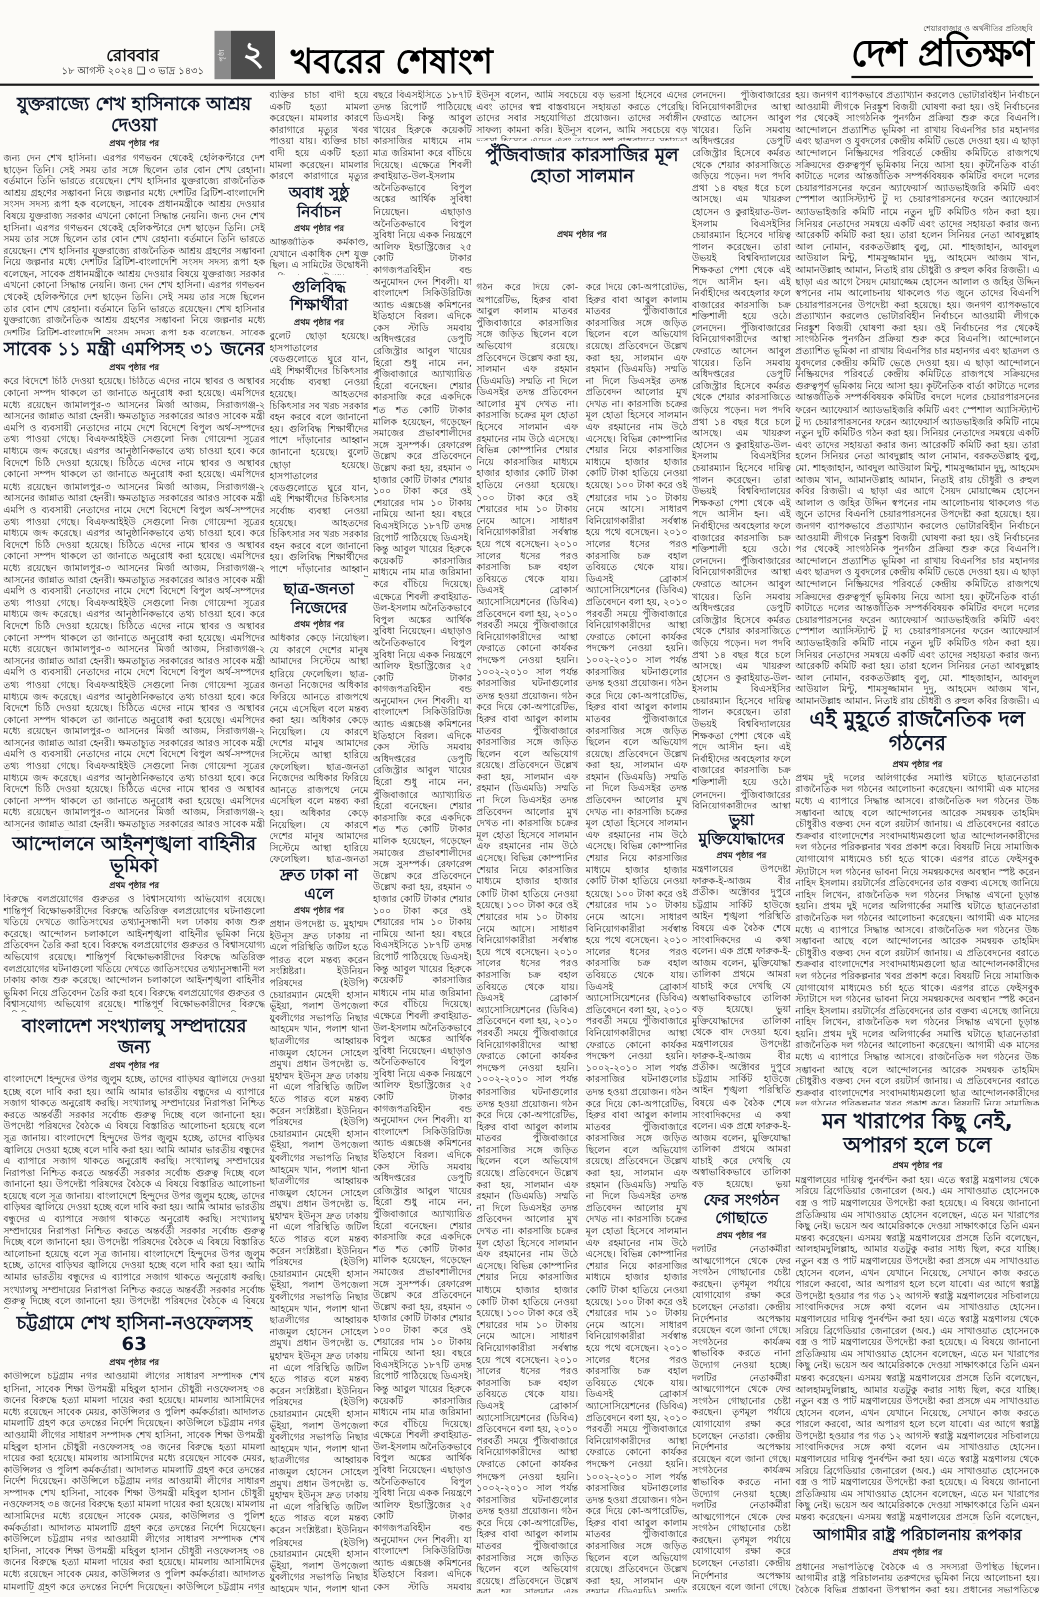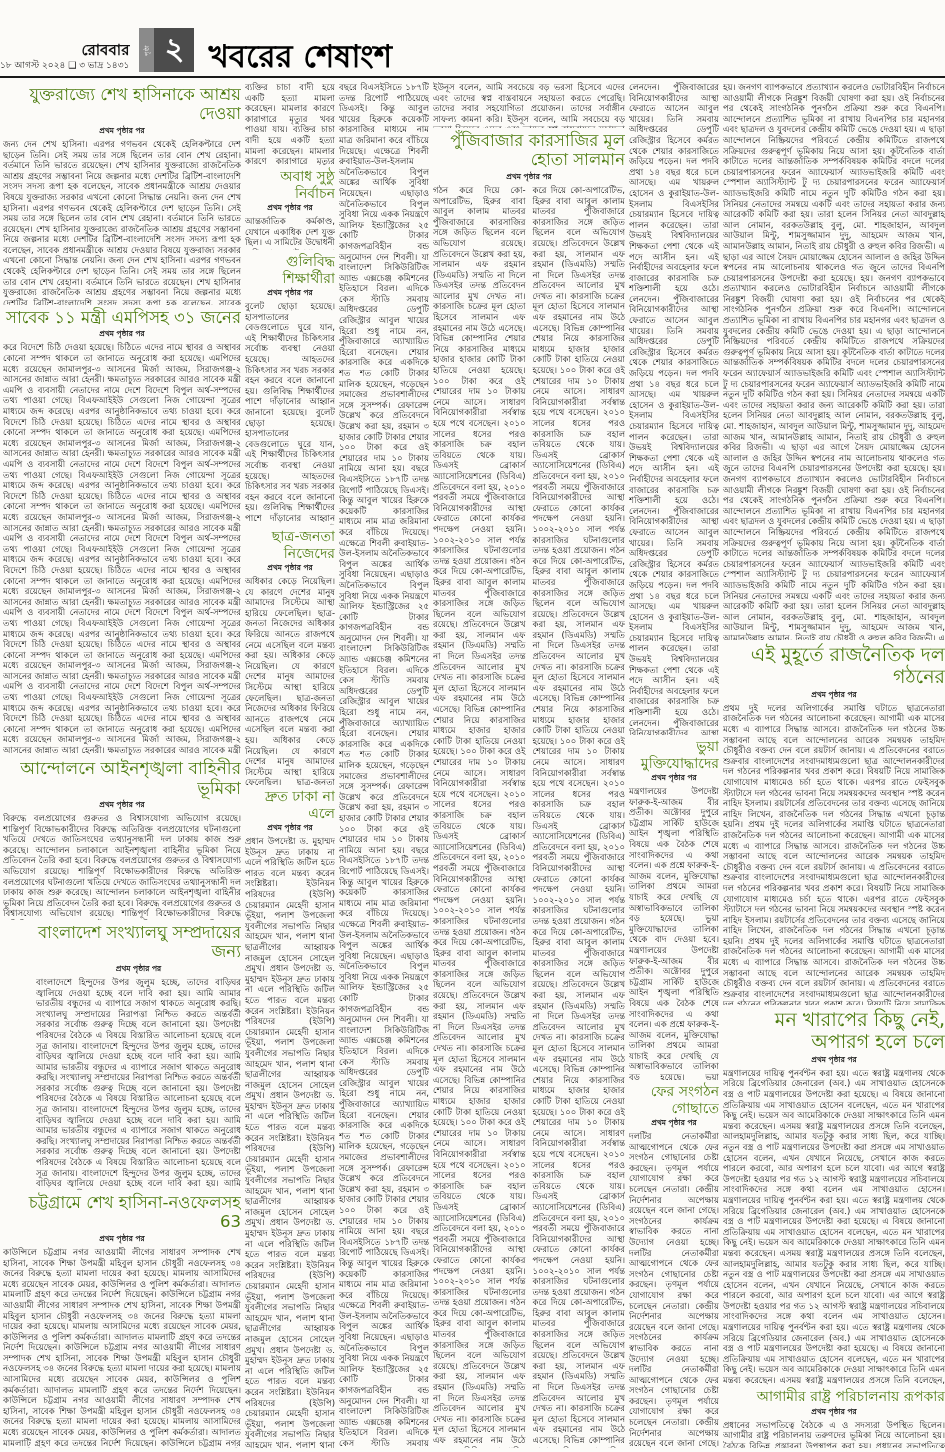--- a/index.html
+++ b/index.html
@@ -9,21 +9,21 @@
     font-family:"DejaVu Sans","Liberation Sans",sans-serif;
   }
   .page{width:945px;height:1452px;position:relative;}
   
   .hdr{
     height:78px;box-sizing:border-box;
     border-bottom:2px solid #1a1a1a;
     display:flex;align-items:flex-end;
     padding:0 4px 4px 0;
   }
-  .date-block{text-align:right;line-height:1.05;padding-bottom:2px;}
+  .date-block{margin-left:56px;text-align:center;line-height:1.05;padding-bottom:2px;}
   .day{font-weight:700;font-size:15px;color:#111;}
   .dateline{font-size:9px;color:#222;margin-top:2px;white-space:nowrap;}
   .pagebox-wrap{display:flex;align-items:stretch;margin-left:10px;height:44px;}
   .page-strip{
     width:15px;background:#8a8a8a;color:#fff;
     display:flex;align-items:center;justify-content:center;
     font-size:6px;writing-mode:vertical-rl;transform:rotate(180deg);
     letter-spacing:1px;
   }
   .page-num{
@@ -43,21 +43,21 @@
     border-bottom:2px solid #111;padding-bottom:3px;letter-spacing:-1px;
   }
   
   .cols{
     display:flex;gap:4px;box-sizing:border-box;
     padding:4px 2px 0 3px;height:1370px;overflow:hidden;
   }
   .col{flex:none;display:flex;flex-direction:column;overflow:hidden;height:1370px;}
   .block{flex:none;overflow:hidden;display:flex;flex-direction:column;box-sizing:border-box;}
   .headline{
-    text-align:right;font-weight:400;color:#4d7c0f;line-height:1.18;
+    text-align:center;font-weight:700;color:#0f172a;line-height:1.18;
     margin:3px 0 0 0;flex:none;
   }
   .continued{
     text-align:center;font-size:7.5px;font-weight:700;color:#111;
     margin:1px 0 2px 0;flex:none;
   }
   .body-text{
     flex:1 1 auto;overflow:hidden;
     font-size:8.5px;line-height:10.6px;text-align:justify;
     color:#1c1c1c;word-break:break-word;
@@ -73,40 +73,44 @@
     <div class="date-block">
       <div class="day">রোববার</div>
       <div class="dateline">১৮ আগস্ট ২০২৪ ❑ ৩ ভাদ্র ১৪৩১</div>
     </div>
     <div class="pagebox-wrap">
       <div class="page-strip">পৃষ্ঠা</div>
       <div class="page-num">২</div>
     </div>
     <div class="section-title">খবরের শেষাংশ</div>
     <div class="hdr-spacer"></div>
+    <div class="masthead">
+      <div class="m-tag">শেয়ারবাজার ও অর্থনীতির প্রতিচ্ছবি</div>
+      <div class="m-title">দেশ প্রতিক্ষণ</div>
+    </div>
   </header>
 
   <main class="cols">
       <div class="col" style="width: 238px;">
         <div class="block" style="height: 223px;">
           <div class="headline" style="font-size: 16.5px;">যুক্তরাজ্যে শেখ হাসিনাকে আশ্রয় দেওয়া</div>
           <div class="continued">প্রথম পৃষ্ঠার পর</div>
           <div class="body-text">জন্য দেন শেখ হাসিনা। এরপর গণভবন থেকেই হেলিকপ্টারে দেশ ছাড়েন তিনি। সেই সময় তার সঙ্গে ছিলেন তার বোন শেখ রেহানা। বর্তমানে তিনি ভারতে রয়েছেন। শেখ হাসিনার যুক্তরাজ্যে রাজনৈতিক আশ্রয় গ্রহণের সম্ভাবনা নিয়ে জল্পনার মধ্যে দেশটির ব্রিটিশ-বাংলাদেশি সংসদ সদস্য রূপা হক বলেছেন, সাবেক প্রধানমন্ত্রীকে আশ্রয় দেওয়ার বিষয়ে যুক্তরাজ্য সরকার এখনো কোনো সিদ্ধান্ত নেয়নি। জন্য দেন শেখ হাসিনা। এরপর গণভবন থেকেই হেলিকপ্টারে দেশ ছাড়েন তিনি। সেই সময় তার সঙ্গে ছিলেন তার বোন শেখ রেহানা। বর্তমানে তিনি ভারতে রয়েছেন। শেখ হাসিনার যুক্তরাজ্যে রাজনৈতিক আশ্রয় গ্রহণের সম্ভাবনা নিয়ে জল্পনার মধ্যে দেশটির ব্রিটিশ-বাংলাদেশি সংসদ সদস্য রূপা হক বলেছেন, সাবেক প্রধানমন্ত্রীকে আশ্রয় দেওয়ার বিষয়ে যুক্তরাজ্য সরকার এখনো কোনো সিদ্ধান্ত নেয়নি। জন্য দেন শেখ হাসিনা। এরপর গণভবন থেকেই হেলিকপ্টারে দেশ ছাড়েন তিনি। সেই সময় তার সঙ্গে ছিলেন তার বোন শেখ রেহানা। বর্তমানে তিনি ভারতে রয়েছেন। শেখ হাসিনার যুক্তরাজ্যে রাজনৈতিক আশ্রয় গ্রহণের সম্ভাবনা নিয়ে জল্পনার মধ্যে দেশটির ব্রিটিশ-বাংলাদেশি সংসদ সদস্য রূপা হক বলেছেন, সাবেক প্রধানমন্ত্রীকে আশ্রয় দেওয়ার বিষয়ে যুক্তরাজ্য সরকার এখনো কোনো সিদ্ধান্ত নেয়নি। জন্য দেন শেখ হাসিনা। এরপর গণভবন থেকেই হেলিকপ্টারে দেশ ছাড়েন তিনি। সেই সময় তার সঙ্গে ছিলেন তার বোন শেখ রেহানা। বর্তমানে তিনি ভারতে রয়েছেন। শেখ হাসিনার যুক্তরাজ্যে রাজনৈতিক আশ্রয় গ্রহণের সম্ভাবনা নিয়ে জল্পনার মধ্যে দেশটির ব্রিটিশ-বাংলাদেশি সংসদ সদস্য রূপা হক বলেছেন, সাবেক প্রধানমন্ত্রীকে আশ্রয় দেওয়ার বিষয়ে যুক্তরাজ্য সরকার এখনো কোনো সিদ্ধান্ত নেয়নি। জন্য দেন শেখ হাসিনা। এরপর গণভবন থেকেই হেলিকপ্টারে দেশ ছাড়েন তিনি। সেই সময় তার সঙ্গে ছিলেন তার বোন শেখ রেহানা। বর্তমানে তিনি ভারতে রয়েছেন। শেখ হাসিনার যুক্তরাজ্যে রাজনৈতিক আশ্রয় গ্রহণের সম্ভাবনা নিয়ে জল্পনার মধ্যে দেশটির ব্রিটিশ-বাংলাদেশি সংসদ সদস্য রূপা হক বলেছেন, সাবেক প্রধানমন্ত্রীকে আশ্রয় দেওয়ার বিষয়ে যুক্তরাজ্য সরকার এখনো কোনো সিদ্ধান্ত নেয়নি। জন্য দেন শেখ হাসিনা। এরপর গণভবন থেকেই হেলিকপ্টারে দেশ ছাড়েন তিনি। সেই সময় তার সঙ্গে ছিলেন তার বোন শেখ রেহানা। বর্তমানে তিনি ভারতে রয়েছেন। শেখ হাসিনার যুক্তরাজ্যে রাজনৈতিক আশ্রয় গ্রহণের সম্ভাবনা নিয়ে জল্পনার মধ্যে দেশটির ব্রিটিশ-বাংলাদেশি সংসদ সদস্য রূপা হক বলেছেন, সাবেক প্রধানমন্ত্রীকে আশ্রয় দেওয়ার বিষয়ে যুক্তরাজ্য সরকার এখনো কোনো সিদ্ধান্ত নেয়নি। </div>
         </div>
         <div class="block" style="height: 450px;">
           <div class="headline" style="font-size: 16.5px;">সাবেক ১১ মন্ত্রী এমপিসহ ৩১ জনের</div>
           <div class="continued">প্রথম পৃষ্ঠার পর</div>
           <div class="body-text">করে বিদেশে চিঠি দেওয়া হয়েছে। চিঠিতে এদের নামে স্থাবর ও অস্থাবর কোনো সম্পদ থাকলে তা জানাতে অনুরোধ করা হয়েছে। এমপিদের মধ্যে রয়েছেন জামালপুর-৩ আসনের মির্জা আজম, সিরাজগঞ্জ-২ আসনের জান্নাত আরা হেনরী। ক্ষমতাচ্যুত সরকারের আরও সাবেক মন্ত্রী এমপি ও ব্যবসায়ী নেতাদের নামে দেশে বিদেশে বিপুল অর্থ-সম্পদের তথ্য পাওয়া গেছে। বিএফআইইউ সেগুলো নিজ গোয়েন্দা সূত্রের মাধ্যমে জব্দ করেছে। এরপর আনুষ্ঠানিকভাবে তথ্য চাওয়া হবে। করে বিদেশে চিঠি দেওয়া হয়েছে। চিঠিতে এদের নামে স্থাবর ও অস্থাবর কোনো সম্পদ থাকলে তা জানাতে অনুরোধ করা হয়েছে। এমপিদের মধ্যে রয়েছেন জামালপুর-৩ আসনের মির্জা আজম, সিরাজগঞ্জ-২ আসনের জান্নাত আরা হেনরী। ক্ষমতাচ্যুত সরকারের আরও সাবেক মন্ত্রী এমপি ও ব্যবসায়ী নেতাদের নামে দেশে বিদেশে বিপুল অর্থ-সম্পদের তথ্য পাওয়া গেছে। বিএফআইইউ সেগুলো নিজ গোয়েন্দা সূত্রের মাধ্যমে জব্দ করেছে। এরপর আনুষ্ঠানিকভাবে তথ্য চাওয়া হবে। করে বিদেশে চিঠি দেওয়া হয়েছে। চিঠিতে এদের নামে স্থাবর ও অস্থাবর কোনো সম্পদ থাকলে তা জানাতে অনুরোধ করা হয়েছে। এমপিদের মধ্যে রয়েছেন জামালপুর-৩ আসনের মির্জা আজম, সিরাজগঞ্জ-২ আসনের জান্নাত আরা হেনরী। ক্ষমতাচ্যুত সরকারের আরও সাবেক মন্ত্রী এমপি ও ব্যবসায়ী নেতাদের নামে দেশে বিদেশে বিপুল অর্থ-সম্পদের তথ্য পাওয়া গেছে। বিএফআইইউ সেগুলো নিজ গোয়েন্দা সূত্রের মাধ্যমে জব্দ করেছে। এরপর আনুষ্ঠানিকভাবে তথ্য চাওয়া হবে। করে বিদেশে চিঠি দেওয়া হয়েছে। চিঠিতে এদের নামে স্থাবর ও অস্থাবর কোনো সম্পদ থাকলে তা জানাতে অনুরোধ করা হয়েছে। এমপিদের মধ্যে রয়েছেন জামালপুর-৩ আসনের মির্জা আজম, সিরাজগঞ্জ-২ আসনের জান্নাত আরা হেনরী। ক্ষমতাচ্যুত সরকারের আরও সাবেক মন্ত্রী এমপি ও ব্যবসায়ী নেতাদের নামে দেশে বিদেশে বিপুল অর্থ-সম্পদের তথ্য পাওয়া গেছে। বিএফআইইউ সেগুলো নিজ গোয়েন্দা সূত্রের মাধ্যমে জব্দ করেছে। এরপর আনুষ্ঠানিকভাবে তথ্য চাওয়া হবে। করে বিদেশে চিঠি দেওয়া হয়েছে। চিঠিতে এদের নামে স্থাবর ও অস্থাবর কোনো সম্পদ থাকলে তা জানাতে অনুরোধ করা হয়েছে। এমপিদের মধ্যে রয়েছেন জামালপুর-৩ আসনের মির্জা আজম, সিরাজগঞ্জ-২ আসনের জান্নাত আরা হেনরী। ক্ষমতাচ্যুত সরকারের আরও সাবেক মন্ত্রী এমপি ও ব্যবসায়ী নেতাদের নামে দেশে বিদেশে বিপুল অর্থ-সম্পদের তথ্য পাওয়া গেছে। বিএফআইইউ সেগুলো নিজ গোয়েন্দা সূত্রের মাধ্যমে জব্দ করেছে। এরপর আনুষ্ঠানিকভাবে তথ্য চাওয়া হবে। করে বিদেশে চিঠি দেওয়া হয়েছে। চিঠিতে এদের নামে স্থাবর ও অস্থাবর কোনো সম্পদ থাকলে তা জানাতে অনুরোধ করা হয়েছে। এমপিদের মধ্যে রয়েছেন জামালপুর-৩ আসনের মির্জা আজম, সিরাজগঞ্জ-২ আসনের জান্নাত আরা হেনরী। ক্ষমতাচ্যুত সরকারের আরও সাবেক মন্ত্রী এমপি ও ব্যবসায়ী নেতাদের নামে দেশে বিদেশে বিপুল অর্থ-সম্পদের তথ্য পাওয়া গেছে। বিএফআইইউ সেগুলো নিজ গোয়েন্দা সূত্রের মাধ্যমে জব্দ করেছে। এরপর আনুষ্ঠানিকভাবে তথ্য চাওয়া হবে। করে বিদেশে চিঠি দেওয়া হয়েছে। চিঠিতে এদের নামে স্থাবর ও অস্থাবর কোনো সম্পদ থাকলে তা জানাতে অনুরোধ করা হয়েছে। এমপিদের মধ্যে রয়েছেন জামালপুর-৩ আসনের মির্জা আজম, সিরাজগঞ্জ-২ আসনের জান্নাত আরা হেনরী। ক্ষমতাচ্যুত সরকারের আরও সাবেক মন্ত্রী এমপি ও ব্যবসায়ী নেতাদের নামে দেশে বিদেশে বিপুল অর্থ-সম্পদের তথ্য পাওয়া গেছে। বিএফআইইউ সেগুলো নিজ গোয়েন্দা সূত্রের মাধ্যমে জব্দ করেছে। এরপর আনুষ্ঠানিকভাবে তথ্য চাওয়া হবে। করে বিদেশে চিঠি দেওয়া হয়েছে। চিঠিতে এদের নামে স্থাবর ও অস্থাবর কোনো সম্পদ থাকলে তা জানাতে অনুরোধ করা হয়েছে। এমপিদের মধ্যে রয়েছেন জামালপুর-৩ আসনের মির্জা আজম, সিরাজগঞ্জ-২ আসনের জান্নাত আরা হেনরী। ক্ষমতাচ্যুত সরকারের আরও সাবেক মন্ত্রী এমপি ও ব্যবসায়ী নেতাদের নামে দেশে বিদেশে বিপুল অর্থ-সম্পদের তথ্য পাওয়া গেছে। বিএফআইইউ সেগুলো নিজ গোয়েন্দা সূত্রের মাধ্যমে জব্দ করেছে। এরপর আনুষ্ঠানিকভাবে তথ্য চাওয়া হবে। করে বিদেশে চিঠি দেওয়া হয়েছে। চিঠিতে এদের নামে স্থাবর ও অস্থাবর কোনো সম্পদ থাকলে তা জানাতে অনুরোধ করা হয়েছে। এমপিদের মধ্যে রয়েছেন জামালপুর-৩ আসনের মির্জা আজম, সিরাজগঞ্জ-২ আসনের জান্নাত আরা হেনরী। ক্ষমতাচ্যুত সরকারের আরও সাবেক মন্ত্রী এমপি ও ব্যবসায়ী নেতাদের নামে দেশে বিদেশে বিপুল অর্থ-সম্পদের তথ্য পাওয়া গেছে। বিএফআইইউ সেগুলো নিজ গোয়েন্দা সূত্রের মাধ্যমে জব্দ করেছে। এরপর আনুষ্ঠানিকভাবে তথ্য চাওয়া হবে। </div>
         </div>
         <div class="block" style="height: 165px;">
           <div class="headline" style="font-size: 17px;">আন্দোলনে আইনশৃঙ্খলা বাহিনীর ভূমিকা</div>
           <div class="continued">প্রথম পৃষ্ঠার পর</div>
           <div class="body-text">বিরুদ্ধে বলপ্রয়োগের গুরুতর ও বিশ্বাসযোগ্য অভিযোগ রয়েছে। শান্তিপূর্ণ বিক্ষোভকারীদের বিরুদ্ধে অতিরিক্ত বলপ্রয়োগের ঘটনাগুলো খতিয়ে দেখতে জাতিসংঘের তথ্যানুসন্ধানী দল ঢাকায় কাজ শুরু করেছে। আন্দোলন চলাকালে আইনশৃঙ্খলা বাহিনীর ভূমিকা নিয়ে প্রতিবেদন তৈরি করা হবে। বিরুদ্ধে বলপ্রয়োগের গুরুতর ও বিশ্বাসযোগ্য অভিযোগ রয়েছে। শান্তিপূর্ণ বিক্ষোভকারীদের বিরুদ্ধে অতিরিক্ত বলপ্রয়োগের ঘটনাগুলো খতিয়ে দেখতে জাতিসংঘের তথ্যানুসন্ধানী দল ঢাকায় কাজ শুরু করেছে। আন্দোলন চলাকালে আইনশৃঙ্খলা বাহিনীর ভূমিকা নিয়ে প্রতিবেদন তৈরি করা হবে। বিরুদ্ধে বলপ্রয়োগের গুরুতর ও বিশ্বাসযোগ্য অভিযোগ রয়েছে। শান্তিপূর্ণ বিক্ষোভকারীদের বিরুদ্ধে অতিরিক্ত বলপ্রয়োগের ঘটনাগুলো খতিয়ে দেখতে জাতিসংঘের তথ্যানুসন্ধানী দল ঢাকায় কাজ শুরু করেছে। আন্দোলন চলাকালে আইনশৃঙ্খলা বাহিনীর ভূমিকা নিয়ে প্রতিবেদন তৈরি করা হবে। বিরুদ্ধে বলপ্রয়োগের গুরুতর ও বিশ্বাসযোগ্য অভিযোগ রয়েছে। শান্তিপূর্ণ বিক্ষোভকারীদের বিরুদ্ধে অতিরিক্ত বলপ্রয়োগের ঘটনাগুলো খতিয়ে দেখতে জাতিসংঘের তথ্যানুসন্ধানী দল ঢাকায় কাজ শুরু করেছে। আন্দোলন চলাকালে আইনশৃঙ্খলা বাহিনীর ভূমিকা নিয়ে প্রতিবেদন তৈরি করা হবে। বিরুদ্ধে বলপ্রয়োগের গুরুতর ও বিশ্বাসযোগ্য অভিযোগ রয়েছে। শান্তিপূর্ণ বিক্ষোভকারীদের বিরুদ্ধে অতিরিক্ত বলপ্রয়োগের ঘটনাগুলো খতিয়ে দেখতে জাতিসংঘের তথ্যানুসন্ধানী দল ঢাকায় কাজ শুরু করেছে। আন্দোলন চলাকালে আইনশৃঙ্খলা বাহিনীর ভূমিকা নিয়ে প্রতিবেদন তৈরি করা হবে। বিরুদ্ধে বলপ্রয়োগের গুরুতর ও বিশ্বাসযোগ্য অভিযোগ রয়েছে। শান্তিপূর্ণ বিক্ষোভকারীদের বিরুদ্ধে অতিরিক্ত বলপ্রয়োগের ঘটনাগুলো খতিয়ে দেখতে জাতিসংঘের তথ্যানুসন্ধানী দল ঢাকায় কাজ শুরু করেছে। আন্দোলন চলাকালে আইনশৃঙ্খলা বাহিনীর ভূমিকা নিয়ে প্রতিবেদন তৈরি করা হবে। </div>
         </div>
-        <div class="block" style="height: 270px; margin-left: 33px;">
+        <div class="block" style="height: 270px;">
           <div class="headline" style="font-size: 16.5px;">বাংলাদেশ সংখ্যালঘু সম্প্রদায়ের জন্য</div>
           <div class="continued">প্রথম পৃষ্ঠার পর</div>
           <div class="body-text">বাংলাদেশে হিন্দুদের উপর জুলুম হচ্ছে, তাদের বাড়িঘর জ্বালিয়ে দেওয়া হচ্ছে বলে দাবি করা হয়। আমি আমার ভারতীয় বন্ধুদের এ ব্যাপারে সজাগ থাকতে অনুরোধ করছি। সংখ্যালঘু সম্প্রদায়ের নিরাপত্তা নিশ্চিত করতে অন্তর্বর্তী সরকার সর্বোচ্চ গুরুত্ব দিচ্ছে বলে জানানো হয়। উপদেষ্টা পরিষদের বৈঠকে এ বিষয়ে বিস্তারিত আলোচনা হয়েছে বলে সূত্র জানায়। বাংলাদেশে হিন্দুদের উপর জুলুম হচ্ছে, তাদের বাড়িঘর জ্বালিয়ে দেওয়া হচ্ছে বলে দাবি করা হয়। আমি আমার ভারতীয় বন্ধুদের এ ব্যাপারে সজাগ থাকতে অনুরোধ করছি। সংখ্যালঘু সম্প্রদায়ের নিরাপত্তা নিশ্চিত করতে অন্তর্বর্তী সরকার সর্বোচ্চ গুরুত্ব দিচ্ছে বলে জানানো হয়। উপদেষ্টা পরিষদের বৈঠকে এ বিষয়ে বিস্তারিত আলোচনা হয়েছে বলে সূত্র জানায়। বাংলাদেশে হিন্দুদের উপর জুলুম হচ্ছে, তাদের বাড়িঘর জ্বালিয়ে দেওয়া হচ্ছে বলে দাবি করা হয়। আমি আমার ভারতীয় বন্ধুদের এ ব্যাপারে সজাগ থাকতে অনুরোধ করছি। সংখ্যালঘু সম্প্রদায়ের নিরাপত্তা নিশ্চিত করতে অন্তর্বর্তী সরকার সর্বোচ্চ গুরুত্ব দিচ্ছে বলে জানানো হয়। উপদেষ্টা পরিষদের বৈঠকে এ বিষয়ে বিস্তারিত আলোচনা হয়েছে বলে সূত্র জানায়। বাংলাদেশে হিন্দুদের উপর জুলুম হচ্ছে, তাদের বাড়িঘর জ্বালিয়ে দেওয়া হচ্ছে বলে দাবি করা হয়। আমি আমার ভারতীয় বন্ধুদের এ ব্যাপারে সজাগ থাকতে অনুরোধ করছি। সংখ্যালঘু সম্প্রদায়ের নিরাপত্তা নিশ্চিত করতে অন্তর্বর্তী সরকার সর্বোচ্চ গুরুত্ব দিচ্ছে বলে জানানো হয়। উপদেষ্টা পরিষদের বৈঠকে এ বিষয়ে বিস্তারিত আলোচনা হয়েছে বলে সূত্র জানায়। বাংলাদেশে হিন্দুদের উপর জুলুম হচ্ছে, তাদের বাড়িঘর জ্বালিয়ে দেওয়া হচ্ছে বলে দাবি করা হয়। আমি আমার ভারতীয় বন্ধুদের এ ব্যাপারে সজাগ থাকতে অনুরোধ করছি। সংখ্যালঘু সম্প্রদায়ের নিরাপত্তা নিশ্চিত করতে অন্তর্বর্তী সরকার সর্বোচ্চ গুরুত্ব দিচ্ছে বলে জানানো হয়। উপদেষ্টা পরিষদের বৈঠকে এ বিষয়ে বিস্তারিত আলোচনা হয়েছে বলে সূত্র জানায়। বাংলাদেশে হিন্দুদের উপর জুলুম হচ্ছে, তাদের বাড়িঘর জ্বালিয়ে দেওয়া হচ্ছে বলে দাবি করা হয়। আমি আমার ভারতীয় বন্ধুদের এ ব্যাপারে সজাগ থাকতে অনুরোধ করছি। সংখ্যালঘু সম্প্রদায়ের নিরাপত্তা নিশ্চিত করতে অন্তর্বর্তী সরকার সর্বোচ্চ গুরুত্ব দিচ্ছে বলে জানানো হয়। উপদেষ্টা পরিষদের বৈঠকে এ বিষয়ে বিস্তারিত আলোচনা হয়েছে বলে সূত্র জানায়। বাংলাদেশে হিন্দুদের উপর জুলুম হচ্ছে, তাদের বাড়িঘর জ্বালিয়ে দেওয়া হচ্ছে বলে দাবি করা হয়। আমি আমার ভারতীয় বন্ধুদের এ ব্যাপারে সজাগ থাকতে অনুরোধ করছি। সংখ্যালঘু সম্প্রদায়ের নিরাপত্তা নিশ্চিত করতে অন্তর্বর্তী সরকার সর্বোচ্চ গুরুত্ব দিচ্ছে বলে জানানো হয়। উপদেষ্টা পরিষদের বৈঠকে এ বিষয়ে বিস্তারিত আলোচনা হয়েছে বলে সূত্র জানায়। </div>
         </div>
         <div class="block" style="height: 262px;">
           <div class="headline" style="font-size: 16.5px;">চট্টগ্রামে শেখ হাসিনা-নওফেলসহ 63</div>
           <div class="continued">প্রথম পৃষ্ঠার পর</div>
           <div class="body-text">কাউন্সিলে চট্টগ্রাম নগর আওয়ামী লীগের সাধারণ সম্পাদক শেখ হাসিনা, সাবেক শিক্ষা উপমন্ত্রী মহিবুল হাসান চৌধুরী নওফেলসহ ৩৪ জনের বিরুদ্ধে হত্যা মামলা দায়ের করা হয়েছে। মামলায় আসামিদের মধ্যে রয়েছেন সাবেক মেয়র, কাউন্সিলর ও পুলিশ কর্মকর্তারা। আদালত মামলাটি গ্রহণ করে তদন্তের নির্দেশ দিয়েছেন। কাউন্সিলে চট্টগ্রাম নগর আওয়ামী লীগের সাধারণ সম্পাদক শেখ হাসিনা, সাবেক শিক্ষা উপমন্ত্রী মহিবুল হাসান চৌধুরী নওফেলসহ ৩৪ জনের বিরুদ্ধে হত্যা মামলা দায়ের করা হয়েছে। মামলায় আসামিদের মধ্যে রয়েছেন সাবেক মেয়র, কাউন্সিলর ও পুলিশ কর্মকর্তারা। আদালত মামলাটি গ্রহণ করে তদন্তের নির্দেশ দিয়েছেন। কাউন্সিলে চট্টগ্রাম নগর আওয়ামী লীগের সাধারণ সম্পাদক শেখ হাসিনা, সাবেক শিক্ষা উপমন্ত্রী মহিবুল হাসান চৌধুরী নওফেলসহ ৩৪ জনের বিরুদ্ধে হত্যা মামলা দায়ের করা হয়েছে। মামলায় আসামিদের মধ্যে রয়েছেন সাবেক মেয়র, কাউন্সিলর ও পুলিশ কর্মকর্তারা। আদালত মামলাটি গ্রহণ করে তদন্তের নির্দেশ দিয়েছেন। কাউন্সিলে চট্টগ্রাম নগর আওয়ামী লীগের সাধারণ সম্পাদক শেখ হাসিনা, সাবেক শিক্ষা উপমন্ত্রী মহিবুল হাসান চৌধুরী নওফেলসহ ৩৪ জনের বিরুদ্ধে হত্যা মামলা দায়ের করা হয়েছে। মামলায় আসামিদের মধ্যে রয়েছেন সাবেক মেয়র, কাউন্সিলর ও পুলিশ কর্মকর্তারা। আদালত মামলাটি গ্রহণ করে তদন্তের নির্দেশ দিয়েছেন। কাউন্সিলে চট্টগ্রাম নগর আওয়ামী লীগের সাধারণ সম্পাদক শেখ হাসিনা, সাবেক শিক্ষা উপমন্ত্রী মহিবুল হাসান চৌধুরী নওফেলসহ ৩৪ জনের বিরুদ্ধে হত্যা মামলা দায়ের করা হয়েছে। মামলায় আসামিদের মধ্যে রয়েছেন সাবেক মেয়র, কাউন্সিলর ও পুলিশ কর্মকর্তারা। আদালত মামলাটি গ্রহণ করে তদন্তের নির্দেশ দিয়েছেন। কাউন্সিলে চট্টগ্রাম নগর আওয়ামী লীগের সাধারণ সম্পাদক শেখ হাসিনা, সাবেক শিক্ষা উপমন্ত্রী মহিবুল হাসান চৌধুরী নওফেলসহ ৩৪ জনের বিরুদ্ধে হত্যা মামলা দায়ের করা হয়েছে। মামলায় আসামিদের মধ্যে রয়েছেন সাবেক মেয়র, কাউন্সিলর ও পুলিশ কর্মকর্তারা। আদালত মামলাটি গ্রহণ করে তদন্তের নির্দেশ দিয়েছেন। কাউন্সিলে চট্টগ্রাম নগর আওয়ামী লীগের সাধারণ সম্পাদক শেখ হাসিনা, সাবেক শিক্ষা উপমন্ত্রী মহিবুল হাসান চৌধুরী নওফেলসহ ৩৪ জনের বিরুদ্ধে হত্যা মামলা দায়ের করা হয়েছে। মামলায় আসামিদের মধ্যে রয়েছেন সাবেক মেয়র, কাউন্সিলর ও পুলিশ কর্মকর্তারা। আদালত মামলাটি গ্রহণ করে তদন্তের নির্দেশ দিয়েছেন। কাউন্সিলে চট্টগ্রাম নগর আওয়ামী লীগের সাধারণ সম্পাদক শেখ হাসিনা, সাবেক শিক্ষা উপমন্ত্রী মহিবুল হাসান চৌধুরী নওফেলসহ ৩৪ জনের বিরুদ্ধে হত্যা মামলা দায়ের করা হয়েছে। মামলায় আসামিদের মধ্যে রয়েছেন সাবেক মেয়র, কাউন্সিলর ও পুলিশ কর্মকর্তারা। আদালত মামলাটি গ্রহণ করে তদন্তের নির্দেশ দিয়েছেন। </div>
         </div>
       </div>
@@ -137,21 +141,21 @@
       </div>
       <div class="col" style="width: 90px;">
         <div class="block" style="height: 1370px;">
           <div class="body-text">বছরে বিএসইসিতে ১৮৭টি তদন্ত রিপোর্ট পাঠিয়েছে ডিএসই। কিন্তু আবুল খায়ের হিরুকে কয়েকটি কারসাজির মাধ্যমে নাম মাত্র জরিমানা করে বাঁচিয়ে দিয়েছে। এক্ষেত্রে শিবলী রুবাইয়াত-উল-ইসলাম অনৈতিকভাবে বিপুল অঙ্কের আর্থিক সুবিধা নিয়েছেন। এছাড়াও অনৈতিকভাবে বিপুল সুবিধা নিয়ে একক নিয়ন্ত্রণে আলিফ ইন্ডাস্ট্রিজের ২৫ কোটি টাকার কাগজপত্রবিহীন বন্ড অনুমোদন দেন শিবলী। যা বাংলাদেশ সিকিউরিটিজ অ্যান্ড এক্সচেঞ্জ কমিশনের ইতিহাসে বিরল। এদিকে কেস স্টাডি সমবায় অধিদপ্তরের ডেপুটি রেজিস্ট্রার আবুল খায়ের হিরো শুধু নামে নন, পুঁজিবাজারে অ্যাখ্যায়িত হিরো বনেছেন। শেয়ার কারসাজি করে একদিকে শত শত কোটি টাকার মালিক হয়েছেন, গড়েছেন সমাজের প্রভাবশালীদের সঙ্গে সুসম্পর্ক। রেফারেন্স উল্লেখ করে প্রতিবেদনে উল্লেখ করা হয়, রহমান ৩ হাজার কোটি টাকার শেয়ার ১০০ টাকা করে ওই শেয়ারের দাম ১০ টাকায় নামিয়ে আনা হয়। বছরে বিএসইসিতে ১৮৭টি তদন্ত রিপোর্ট পাঠিয়েছে ডিএসই। কিন্তু আবুল খায়ের হিরুকে কয়েকটি কারসাজির মাধ্যমে নাম মাত্র জরিমানা করে বাঁচিয়ে দিয়েছে। এক্ষেত্রে শিবলী রুবাইয়াত-উল-ইসলাম অনৈতিকভাবে বিপুল অঙ্কের আর্থিক সুবিধা নিয়েছেন। এছাড়াও অনৈতিকভাবে বিপুল সুবিধা নিয়ে একক নিয়ন্ত্রণে আলিফ ইন্ডাস্ট্রিজের ২৫ কোটি টাকার কাগজপত্রবিহীন বন্ড অনুমোদন দেন শিবলী। যা বাংলাদেশ সিকিউরিটিজ অ্যান্ড এক্সচেঞ্জ কমিশনের ইতিহাসে বিরল। এদিকে কেস স্টাডি সমবায় অধিদপ্তরের ডেপুটি রেজিস্ট্রার আবুল খায়ের হিরো শুধু নামে নন, পুঁজিবাজারে অ্যাখ্যায়িত হিরো বনেছেন। শেয়ার কারসাজি করে একদিকে শত শত কোটি টাকার মালিক হয়েছেন, গড়েছেন সমাজের প্রভাবশালীদের সঙ্গে সুসম্পর্ক। রেফারেন্স উল্লেখ করে প্রতিবেদনে উল্লেখ করা হয়, রহমান ৩ হাজার কোটি টাকার শেয়ার ১০০ টাকা করে ওই শেয়ারের দাম ১০ টাকায় নামিয়ে আনা হয়। বছরে বিএসইসিতে ১৮৭টি তদন্ত রিপোর্ট পাঠিয়েছে ডিএসই। কিন্তু আবুল খায়ের হিরুকে কয়েকটি কারসাজির মাধ্যমে নাম মাত্র জরিমানা করে বাঁচিয়ে দিয়েছে। এক্ষেত্রে শিবলী রুবাইয়াত-উল-ইসলাম অনৈতিকভাবে বিপুল অঙ্কের আর্থিক সুবিধা নিয়েছেন। এছাড়াও অনৈতিকভাবে বিপুল সুবিধা নিয়ে একক নিয়ন্ত্রণে আলিফ ইন্ডাস্ট্রিজের ২৫ কোটি টাকার কাগজপত্রবিহীন বন্ড অনুমোদন দেন শিবলী। যা বাংলাদেশ সিকিউরিটিজ অ্যান্ড এক্সচেঞ্জ কমিশনের ইতিহাসে বিরল। এদিকে কেস স্টাডি সমবায় অধিদপ্তরের ডেপুটি রেজিস্ট্রার আবুল খায়ের হিরো শুধু নামে নন, পুঁজিবাজারে অ্যাখ্যায়িত হিরো বনেছেন। শেয়ার কারসাজি করে একদিকে শত শত কোটি টাকার মালিক হয়েছেন, গড়েছেন সমাজের প্রভাবশালীদের সঙ্গে সুসম্পর্ক। রেফারেন্স উল্লেখ করে প্রতিবেদনে উল্লেখ করা হয়, রহমান ৩ হাজার কোটি টাকার শেয়ার ১০০ টাকা করে ওই শেয়ারের দাম ১০ টাকায় নামিয়ে আনা হয়। বছরে বিএসইসিতে ১৮৭টি তদন্ত রিপোর্ট পাঠিয়েছে ডিএসই। কিন্তু আবুল খায়ের হিরুকে কয়েকটি কারসাজির মাধ্যমে নাম মাত্র জরিমানা করে বাঁচিয়ে দিয়েছে। এক্ষেত্রে শিবলী রুবাইয়াত-উল-ইসলাম অনৈতিকভাবে বিপুল অঙ্কের আর্থিক সুবিধা নিয়েছেন। এছাড়াও অনৈতিকভাবে বিপুল সুবিধা নিয়ে একক নিয়ন্ত্রণে আলিফ ইন্ডাস্ট্রিজের ২৫ কোটি টাকার কাগজপত্রবিহীন বন্ড অনুমোদন দেন শিবলী। যা বাংলাদেশ সিকিউরিটিজ অ্যান্ড এক্সচেঞ্জ কমিশনের ইতিহাসে বিরল। এদিকে কেস স্টাডি সমবায় অধিদপ্তরের ডেপুটি রেজিস্ট্রার আবুল খায়ের হিরো শুধু নামে নন, পুঁজিবাজারে অ্যাখ্যায়িত হিরো বনেছেন। শেয়ার কারসাজি করে একদিকে শত শত কোটি টাকার মালিক হয়েছেন, গড়েছেন সমাজের প্রভাবশালীদের সঙ্গে সুসম্পর্ক। রেফারেন্স উল্লেখ করে প্রতিবেদনে উল্লেখ করা হয়, রহমান ৩ হাজার কোটি টাকার শেয়ার ১০০ টাকা করে ওই শেয়ারের দাম ১০ টাকায় নামিয়ে আনা হয়। বছরে বিএসইসিতে ১৮৭টি তদন্ত রিপোর্ট পাঠিয়েছে ডিএসই। কিন্তু আবুল খায়ের হিরুকে কয়েকটি কারসাজির মাধ্যমে নাম মাত্র জরিমানা করে বাঁচিয়ে দিয়েছে। এক্ষেত্রে শিবলী রুবাইয়াত-উল-ইসলাম অনৈতিকভাবে বিপুল অঙ্কের আর্থিক সুবিধা নিয়েছেন। এছাড়াও অনৈতিকভাবে বিপুল সুবিধা নিয়ে একক নিয়ন্ত্রণে আলিফ ইন্ডাস্ট্রিজের ২৫ কোটি টাকার কাগজপত্রবিহীন বন্ড অনুমোদন দেন শিবলী। যা বাংলাদেশ সিকিউরিটিজ অ্যান্ড এক্সচেঞ্জ কমিশনের ইতিহাসে বিরল। এদিকে কেস স্টাডি সমবায় অধিদপ্তরের ডেপুটি রেজিস্ট্রার আবুল খায়ের হিরো শুধু নামে নন, পুঁজিবাজারে অ্যাখ্যায়িত হিরো বনেছেন। শেয়ার কারসাজি করে একদিকে শত শত কোটি টাকার মালিক হয়েছেন, গড়েছেন সমাজের প্রভাবশালীদের সঙ্গে সুসম্পর্ক। রেফারেন্স উল্লেখ করে প্রতিবেদনে উল্লেখ করা হয়, রহমান ৩ হাজার কোটি টাকার শেয়ার ১০০ টাকা করে ওই শেয়ারের দাম ১০ টাকায় নামিয়ে আনা হয়। </div>
         </div>
       </div>
       <div class="col" style="width: 192px;">
         <div class="block" style="height: 46px;">
           <div class="body-text">ইউনূস বলেন, আমি সবচেয়ে বড় ভরসা হিসেবে এদের এবং তাদের স্বপ্ন বাস্তবায়নে সহায়তা করতে পেরেছি। তাদের সবার সহযোগিতা প্রয়োজন। তাদের সর্বাঙ্গীন সাফল্য কামনা করি। ইউনূস বলেন, আমি সবচেয়ে বড় ভরসা হিসেবে এদের এবং তাদের স্বপ্ন বাস্তবায়নে সহায়তা করতে পেরেছি। তাদের সবার সহযোগিতা প্রয়োজন। তাদের সর্বাঙ্গীন সাফল্য কামনা করি। ইউনূস বলেন, আমি সবচেয়ে বড় ভরসা হিসেবে এদের এবং তাদের স্বপ্ন বাস্তবায়নে সহায়তা করতে পেরেছি। তাদের সবার সহযোগিতা প্রয়োজন। তাদের সর্বাঙ্গীন সাফল্য কামনা করি। ইউনূস বলেন, আমি সবচেয়ে বড় ভরসা হিসেবে এদের এবং তাদের স্বপ্ন বাস্তবায়নে সহায়তা করতে পেরেছি। তাদের সবার সহযোগিতা প্রয়োজন। তাদের সর্বাঙ্গীন সাফল্য কামনা করি। </div>
         </div>
-        <div class="block" style="height: 1324px;">
+        <div class="block" style="height: 1324px; gap: 36px;">
           <div class="headline" style="font-size: 16.5px;">পুঁজিবাজার কারসাজির মূল হোতা সালমান</div>
           <div class="continued">প্রথম পৃষ্ঠার পর</div>
           <div class="body-text two-col">গঠন করে দিয়ে কো-অপারেটিভ, হিরুর বাবা আবুল কালাম মাতবর পুঁজিবাজারে কারসাজির সঙ্গে জড়িত ছিলেন বলে অভিযোগ রয়েছে। প্রতিবেদনে উল্লেখ করা হয়, সালমান এফ রহমান (ডিএমডি) সম্মতি না দিলে ডিএসইর তদন্ত প্রতিবেদন আলোর মুখ দেখত না। কারসাজি চক্রের মূল হোতা হিসেবে সালমান এফ রহমানের নাম উঠে এসেছে। বিভিন্ন কোম্পানির শেয়ার নিয়ে কারসাজির মাধ্যমে হাজার হাজার কোটি টাকা হাতিয়ে নেওয়া হয়েছে। ১০০ টাকা করে ওই শেয়ারের দাম ১০ টাকায় নেমে আসে। সাধারণ বিনিয়োগকারীরা সর্বস্বান্ত হয়ে পথে বসেছেন। ২০১০ সালের ধসের পরও কারসাজি চক্র বহাল তবিয়তে থেকে যায়। ডিএসই ব্রোকার্স অ্যাসোসিয়েশনের (ডিবিএ) প্রতিবেদনে বলা হয়, ২০১০ পরবর্তী সময়ে পুঁজিবাজারে বিনিয়োগকারীদের আস্থা ফেরাতে কোনো কার্যকর পদক্ষেপ নেওয়া হয়নি। ১০০২-২০১০ সাল পর্যন্ত কারসাজির ঘটনাগুলোর তদন্ত হওয়া প্রয়োজন। গঠন করে দিয়ে কো-অপারেটিভ, হিরুর বাবা আবুল কালাম মাতবর পুঁজিবাজারে কারসাজির সঙ্গে জড়িত ছিলেন বলে অভিযোগ রয়েছে। প্রতিবেদনে উল্লেখ করা হয়, সালমান এফ রহমান (ডিএমডি) সম্মতি না দিলে ডিএসইর তদন্ত প্রতিবেদন আলোর মুখ দেখত না। কারসাজি চক্রের মূল হোতা হিসেবে সালমান এফ রহমানের নাম উঠে এসেছে। বিভিন্ন কোম্পানির শেয়ার নিয়ে কারসাজির মাধ্যমে হাজার হাজার কোটি টাকা হাতিয়ে নেওয়া হয়েছে। ১০০ টাকা করে ওই শেয়ারের দাম ১০ টাকায় নেমে আসে। সাধারণ বিনিয়োগকারীরা সর্বস্বান্ত হয়ে পথে বসেছেন। ২০১০ সালের ধসের পরও কারসাজি চক্র বহাল তবিয়তে থেকে যায়। ডিএসই ব্রোকার্স অ্যাসোসিয়েশনের (ডিবিএ) প্রতিবেদনে বলা হয়, ২০১০ পরবর্তী সময়ে পুঁজিবাজারে বিনিয়োগকারীদের আস্থা ফেরাতে কোনো কার্যকর পদক্ষেপ নেওয়া হয়নি। ১০০২-২০১০ সাল পর্যন্ত কারসাজির ঘটনাগুলোর তদন্ত হওয়া প্রয়োজন। গঠন করে দিয়ে কো-অপারেটিভ, হিরুর বাবা আবুল কালাম মাতবর পুঁজিবাজারে কারসাজির সঙ্গে জড়িত ছিলেন বলে অভিযোগ রয়েছে। প্রতিবেদনে উল্লেখ করা হয়, সালমান এফ রহমান (ডিএমডি) সম্মতি না দিলে ডিএসইর তদন্ত প্রতিবেদন আলোর মুখ দেখত না। কারসাজি চক্রের মূল হোতা হিসেবে সালমান এফ রহমানের নাম উঠে এসেছে। বিভিন্ন কোম্পানির শেয়ার নিয়ে কারসাজির মাধ্যমে হাজার হাজার কোটি টাকা হাতিয়ে নেওয়া হয়েছে। ১০০ টাকা করে ওই শেয়ারের দাম ১০ টাকায় নেমে আসে। সাধারণ বিনিয়োগকারীরা সর্বস্বান্ত হয়ে পথে বসেছেন। ২০১০ সালের ধসের পরও কারসাজি চক্র বহাল তবিয়তে থেকে যায়। ডিএসই ব্রোকার্স অ্যাসোসিয়েশনের (ডিবিএ) প্রতিবেদনে বলা হয়, ২০১০ পরবর্তী সময়ে পুঁজিবাজারে বিনিয়োগকারীদের আস্থা ফেরাতে কোনো কার্যকর পদক্ষেপ নেওয়া হয়নি। ১০০২-২০১০ সাল পর্যন্ত কারসাজির ঘটনাগুলোর তদন্ত হওয়া প্রয়োজন। গঠন করে দিয়ে কো-অপারেটিভ, হিরুর বাবা আবুল কালাম মাতবর পুঁজিবাজারে কারসাজির সঙ্গে জড়িত ছিলেন বলে অভিযোগ রয়েছে। প্রতিবেদনে উল্লেখ করা হয়, সালমান এফ রহমান (ডিএমডি) সম্মতি না দিলে ডিএসইর তদন্ত প্রতিবেদন আলোর মুখ দেখত না। কারসাজি চক্রের মূল হোতা হিসেবে সালমান এফ রহমানের নাম উঠে এসেছে। বিভিন্ন কোম্পানির শেয়ার নিয়ে কারসাজির মাধ্যমে হাজার হাজার কোটি টাকা হাতিয়ে নেওয়া হয়েছে। ১০০ টাকা করে ওই শেয়ারের দাম ১০ টাকায় নেমে আসে। সাধারণ বিনিয়োগকারীরা সর্বস্বান্ত হয়ে পথে বসেছেন। ২০১০ সালের ধসের পরও কারসাজি চক্র বহাল তবিয়তে থেকে যায়। ডিএসই ব্রোকার্স অ্যাসোসিয়েশনের (ডিবিএ) প্রতিবেদনে বলা হয়, ২০১০ পরবর্তী সময়ে পুঁজিবাজারে বিনিয়োগকারীদের আস্থা ফেরাতে কোনো কার্যকর পদক্ষেপ নেওয়া হয়নি। ১০০২-২০১০ সাল পর্যন্ত কারসাজির ঘটনাগুলোর তদন্ত হওয়া প্রয়োজন। গঠন করে দিয়ে কো-অপারেটিভ, হিরুর বাবা আবুল কালাম মাতবর পুঁজিবাজারে কারসাজির সঙ্গে জড়িত ছিলেন বলে অভিযোগ রয়েছে। প্রতিবেদনে উল্লেখ করা হয়, সালমান এফ রহমান (ডিএমডি) সম্মতি না দিলে ডিএসইর তদন্ত প্রতিবেদন আলোর মুখ দেখত না। কারসাজি চক্রের মূল হোতা হিসেবে সালমান এফ রহমানের নাম উঠে এসেছে। বিভিন্ন কোম্পানির শেয়ার নিয়ে কারসাজির মাধ্যমে হাজার হাজার কোটি টাকা হাতিয়ে নেওয়া হয়েছে। ১০০ টাকা করে ওই শেয়ারের দাম ১০ টাকায় নেমে আসে। সাধারণ বিনিয়োগকারীরা সর্বস্বান্ত হয়ে পথে বসেছেন। ২০১০ সালের ধসের পরও কারসাজি চক্র বহাল তবিয়তে থেকে যায়। ডিএসই ব্রোকার্স অ্যাসোসিয়েশনের (ডিবিএ) প্রতিবেদনে বলা হয়, ২০১০ পরবর্তী সময়ে পুঁজিবাজারে বিনিয়োগকারীদের আস্থা ফেরাতে কোনো কার্যকর পদক্ষেপ নেওয়া হয়নি। ১০০২-২০১০ সাল পর্যন্ত কারসাজির ঘটনাগুলোর তদন্ত হওয়া প্রয়োজন। গঠন করে দিয়ে কো-অপারেটিভ, হিরুর বাবা আবুল কালাম মাতবর পুঁজিবাজারে কারসাজির সঙ্গে জড়িত ছিলেন বলে অভিযোগ রয়েছে। প্রতিবেদনে উল্লেখ করা হয়, সালমান এফ রহমান (ডিএমডি) সম্মতি না দিলে ডিএসইর তদন্ত প্রতিবেদন আলোর মুখ দেখত না। কারসাজি চক্রের মূল হোতা হিসেবে সালমান এফ রহমানের নাম উঠে এসেছে। বিভিন্ন কোম্পানির শেয়ার নিয়ে কারসাজির মাধ্যমে হাজার হাজার কোটি টাকা হাতিয়ে নেওয়া হয়েছে। ১০০ টাকা করে ওই শেয়ারের দাম ১০ টাকায় নেমে আসে। সাধারণ বিনিয়োগকারীরা সর্বস্বান্ত হয়ে পথে বসেছেন। ২০১০ সালের ধসের পরও কারসাজি চক্র বহাল তবিয়তে থেকে যায়। ডিএসই ব্রোকার্স অ্যাসোসিয়েশনের (ডিবিএ) প্রতিবেদনে বলা হয়, ২০১০ পরবর্তী সময়ে পুঁজিবাজারে বিনিয়োগকারীদের আস্থা ফেরাতে কোনো কার্যকর পদক্ষেপ নেওয়া হয়নি। ১০০২-২০১০ সাল পর্যন্ত কারসাজির ঘটনাগুলোর তদন্ত হওয়া প্রয়োজন। গঠন করে দিয়ে কো-অপারেটিভ, হিরুর বাবা আবুল কালাম মাতবর পুঁজিবাজারে কারসাজির সঙ্গে জড়িত ছিলেন বলে অভিযোগ রয়েছে। প্রতিবেদনে উল্লেখ করা হয়, সালমান এফ রহমান (ডিএমডি) সম্মতি না দিলে ডিএসইর তদন্ত প্রতিবেদন আলোর মুখ দেখত না। কারসাজি চক্রের মূল হোতা হিসেবে সালমান এফ রহমানের নাম উঠে এসেছে। বিভিন্ন কোম্পানির শেয়ার নিয়ে কারসাজির মাধ্যমে হাজার হাজার কোটি টাকা হাতিয়ে নেওয়া হয়েছে। ১০০ টাকা করে ওই শেয়ারের দাম ১০ টাকায় নেমে আসে। সাধারণ বিনিয়োগকারীরা সর্বস্বান্ত হয়ে পথে বসেছেন। ২০১০ সালের ধসের পরও কারসাজি চক্র বহাল তবিয়তে থেকে যায়। ডিএসই ব্রোকার্স অ্যাসোসিয়েশনের (ডিবিএ) প্রতিবেদনে বলা হয়, ২০১০ পরবর্তী সময়ে পুঁজিবাজারে বিনিয়োগকারীদের আস্থা ফেরাতে কোনো কার্যকর পদক্ষেপ নেওয়া হয়নি। ১০০২-২০১০ সাল পর্যন্ত কারসাজির ঘটনাগুলোর তদন্ত হওয়া প্রয়োজন। গঠন করে দিয়ে কো-অপারেটিভ, হিরুর বাবা আবুল কালাম মাতবর পুঁজিবাজারে কারসাজির সঙ্গে জড়িত ছিলেন বলে অভিযোগ রয়েছে। প্রতিবেদনে উল্লেখ করা হয়, সালমান এফ রহমান (ডিএমডি) সম্মতি না দিলে ডিএসইর তদন্ত প্রতিবেদন আলোর মুখ দেখত না। কারসাজি চক্রের মূল হোতা হিসেবে সালমান এফ রহমানের নাম উঠে এসেছে। বিভিন্ন কোম্পানির শেয়ার নিয়ে কারসাজির মাধ্যমে হাজার হাজার কোটি টাকা হাতিয়ে নেওয়া হয়েছে। ১০০ টাকা করে ওই শেয়ারের দাম ১০ টাকায় নেমে আসে। সাধারণ বিনিয়োগকারীরা সর্বস্বান্ত হয়ে পথে বসেছেন। ২০১০ সালের ধসের পরও কারসাজি চক্র বহাল তবিয়তে থেকে যায়। ডিএসই ব্রোকার্স অ্যাসোসিয়েশনের (ডিবিএ) প্রতিবেদনে বলা হয়, ২০১০ পরবর্তী সময়ে পুঁজিবাজারে বিনিয়োগকারীদের আস্থা ফেরাতে কোনো কার্যকর পদক্ষেপ নেওয়া হয়নি। ১০০২-২০১০ সাল পর্যন্ত কারসাজির ঘটনাগুলোর তদন্ত হওয়া প্রয়োজন। গঠন করে দিয়ে কো-অপারেটিভ, হিরুর বাবা আবুল কালাম মাতবর পুঁজিবাজারে কারসাজির সঙ্গে জড়িত ছিলেন বলে অভিযোগ রয়েছে। প্রতিবেদনে উল্লেখ করা হয়, সালমান এফ রহমান (ডিএমডি) সম্মতি না দিলে ডিএসইর তদন্ত প্রতিবেদন আলোর মুখ দেখত না। কারসাজি চক্রের মূল হোতা হিসেবে সালমান এফ রহমানের নাম উঠে এসেছে। বিভিন্ন কোম্পানির শেয়ার নিয়ে কারসাজির মাধ্যমে হাজার হাজার কোটি টাকা হাতিয়ে নেওয়া হয়েছে। ১০০ টাকা করে ওই শেয়ারের দাম ১০ টাকায় নেমে আসে। সাধারণ বিনিয়োগকারীরা সর্বস্বান্ত হয়ে পথে বসেছেন। ২০১০ সালের ধসের পরও কারসাজি চক্র বহাল তবিয়তে থেকে যায়। ডিএসই ব্রোকার্স অ্যাসোসিয়েশনের (ডিবিএ) প্রতিবেদনে বলা হয়, ২০১০ পরবর্তী সময়ে পুঁজিবাজারে বিনিয়োগকারীদের আস্থা ফেরাতে কোনো কার্যকর পদক্ষেপ নেওয়া হয়নি। ১০০২-২০১০ সাল পর্যন্ত কারসাজির ঘটনাগুলোর তদন্ত হওয়া প্রয়োজন। গঠন করে দিয়ে কো-অপারেটিভ, হিরুর বাবা আবুল কালাম মাতবর পুঁজিবাজারে কারসাজির সঙ্গে জড়িত ছিলেন বলে অভিযোগ রয়েছে। প্রতিবেদনে উল্লেখ করা হয়, সালমান এফ রহমান (ডিএমডি) সম্মতি না দিলে ডিএসইর তদন্ত প্রতিবেদন আলোর মুখ দেখত না। কারসাজি চক্রের মূল হোতা হিসেবে সালমান এফ রহমানের নাম উঠে এসেছে। বিভিন্ন কোম্পানির শেয়ার নিয়ে কারসাজির মাধ্যমে হাজার হাজার কোটি টাকা হাতিয়ে নেওয়া হয়েছে। ১০০ টাকা করে ওই শেয়ারের দাম ১০ টাকায় নেমে আসে। সাধারণ বিনিয়োগকারীরা সর্বস্বান্ত হয়ে পথে বসেছেন। ২০১০ সালের ধসের পরও কারসাজি চক্র বহাল তবিয়তে থেকে যায়। ডিএসই ব্রোকার্স অ্যাসোসিয়েশনের (ডিবিএ) প্রতিবেদনে বলা হয়, ২০১০ পরবর্তী সময়ে পুঁজিবাজারে বিনিয়োগকারীদের আস্থা ফেরাতে কোনো কার্যকর পদক্ষেপ নেওয়া হয়নি। ১০০২-২০১০ সাল পর্যন্ত কারসাজির ঘটনাগুলোর তদন্ত হওয়া প্রয়োজন। </div>
         </div>
       </div>
       <div class="col" style="width: 90px;">
         <div class="block" style="height: 653px;">
           <div class="body-text">লেনদেন। পুঁজিবাজারের বিনিয়োগকারীদের আস্থা ফেরাতে আসেন আবুল খায়ের। তিনি সমবায় অধিদপ্তরের ডেপুটি রেজিস্ট্রার হিসেবে কর্মরত থেকে শেয়ার কারসাজিতে জড়িয়ে পড়েন। দল পদবি প্রথা ১৪ বছর ধরে চলে আসছে। এম খায়রুল হোসেন ও কুরাইয়াত-উল-ইসলাম বিএসইসির চেয়ারম্যান হিসেবে দায়িত্ব পালন করেছেন। তারা উভয়ই বিশ্ববিদ্যালয়ের শিক্ষকতা পেশা থেকে এই পদে আসীন হন। এই নির্বাহীদের অবহেলার ফলে বাজারের কারসাজি চক্র শক্তিশালী হয়ে ওঠে। লেনদেন। পুঁজিবাজারের বিনিয়োগকারীদের আস্থা ফেরাতে আসেন আবুল খায়ের। তিনি সমবায় অধিদপ্তরের ডেপুটি রেজিস্ট্রার হিসেবে কর্মরত থেকে শেয়ার কারসাজিতে জড়িয়ে পড়েন। দল পদবি প্রথা ১৪ বছর ধরে চলে আসছে। এম খায়রুল হোসেন ও কুরাইয়াত-উল-ইসলাম বিএসইসির চেয়ারম্যান হিসেবে দায়িত্ব পালন করেছেন। তারা উভয়ই বিশ্ববিদ্যালয়ের শিক্ষকতা পেশা থেকে এই পদে আসীন হন। এই নির্বাহীদের অবহেলার ফলে বাজারের কারসাজি চক্র শক্তিশালী হয়ে ওঠে। লেনদেন। পুঁজিবাজারের বিনিয়োগকারীদের আস্থা ফেরাতে আসেন আবুল খায়ের। তিনি সমবায় অধিদপ্তরের ডেপুটি রেজিস্ট্রার হিসেবে কর্মরত থেকে শেয়ার কারসাজিতে জড়িয়ে পড়েন। দল পদবি প্রথা ১৪ বছর ধরে চলে আসছে। এম খায়রুল হোসেন ও কুরাইয়াত-উল-ইসলাম বিএসইসির চেয়ারম্যান হিসেবে দায়িত্ব পালন করেছেন। তারা উভয়ই বিশ্ববিদ্যালয়ের শিক্ষকতা পেশা থেকে এই পদে আসীন হন। এই নির্বাহীদের অবহেলার ফলে বাজারের কারসাজি চক্র শক্তিশালী হয়ে ওঠে। লেনদেন। পুঁজিবাজারের বিনিয়োগকারীদের আস্থা ফেরাতে আসেন আবুল খায়ের। তিনি সমবায় অধিদপ্তরের ডেপুটি রেজিস্ট্রার হিসেবে কর্মরত থেকে শেয়ার কারসাজিতে জড়িয়ে পড়েন। দল পদবি প্রথা ১৪ বছর ধরে চলে আসছে। এম খায়রুল হোসেন ও কুরাইয়াত-উল-ইসলাম বিএসইসির চেয়ারম্যান হিসেবে দায়িত্ব পালন করেছেন। তারা উভয়ই বিশ্ববিদ্যালয়ের শিক্ষকতা পেশা থেকে এই পদে আসীন হন। এই নির্বাহীদের অবহেলার ফলে বাজারের কারসাজি চক্র শক্তিশালী হয়ে ওঠে। লেনদেন। পুঁজিবাজারের বিনিয়োগকারীদের আস্থা ফেরাতে আসেন আবুল খায়ের। তিনি সমবায় অধিদপ্তরের ডেপুটি রেজিস্ট্রার হিসেবে কর্মরত থেকে শেয়ার কারসাজিতে জড়িয়ে পড়েন। দল পদবি প্রথা ১৪ বছর ধরে চলে আসছে। এম খায়রুল হোসেন ও কুরাইয়াত-উল-ইসলাম বিএসইসির চেয়ারম্যান হিসেবে দায়িত্ব পালন করেছেন। তারা উভয়ই বিশ্ববিদ্যালয়ের শিক্ষকতা পেশা থেকে এই পদে আসীন হন। এই নির্বাহীদের অবহেলার ফলে বাজারের কারসাজি চক্র শক্তিশালী হয়ে ওঠে। </div>
         </div>
         <div class="block" style="height: 345px;">

